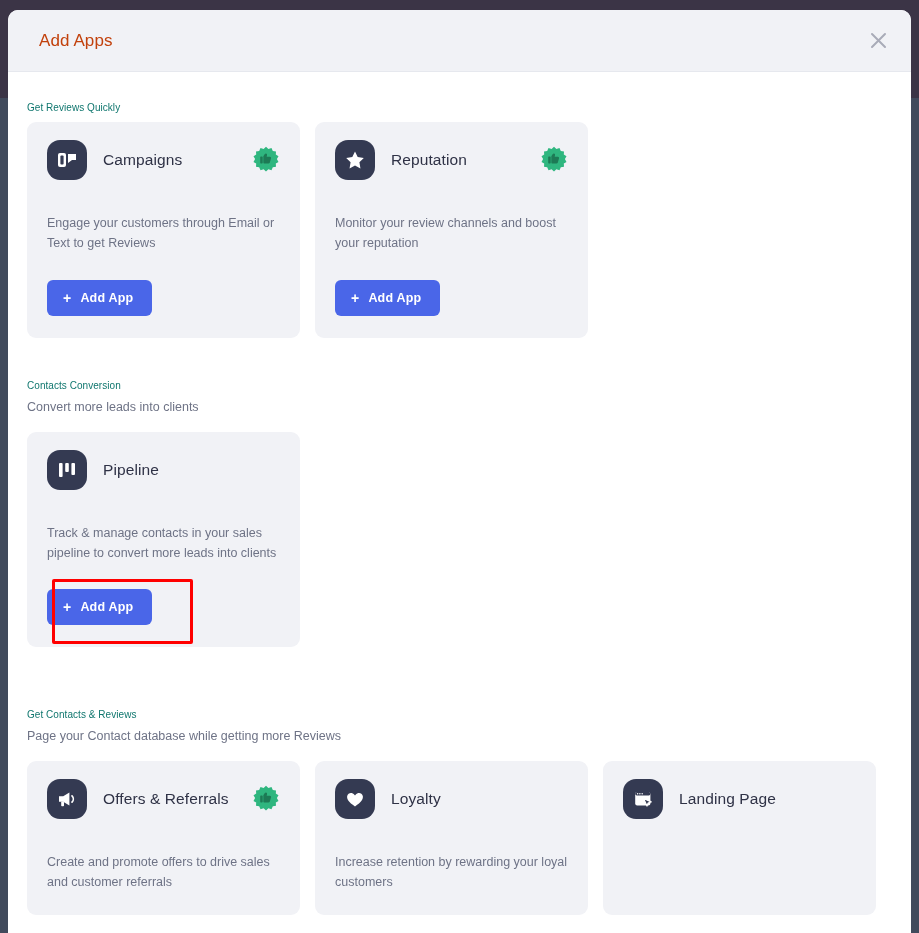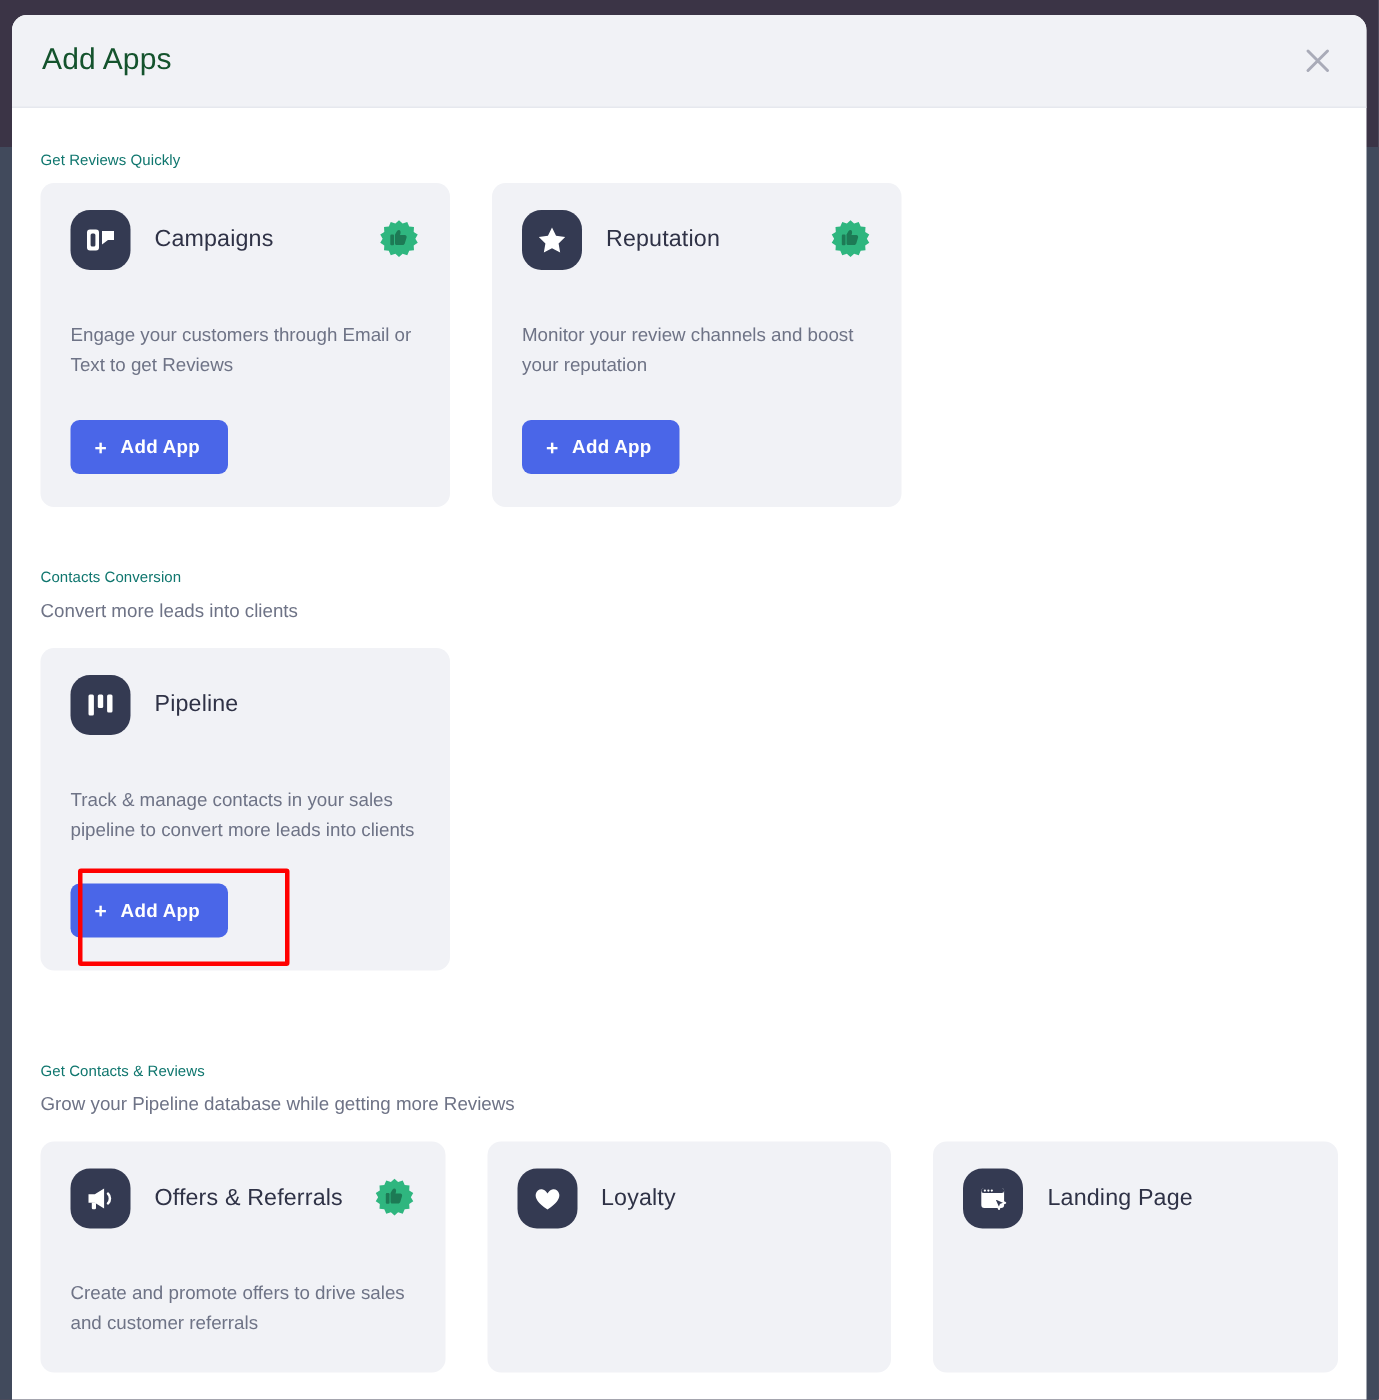--- a/index.html
+++ b/index.html
@@ -29,23 +29,23 @@
   }
   .modal-header {
     position: relative;
     height: 62px;
     background: #f1f2f6;
     border-bottom: 1px solid #e6e8ee;
     display: flex;
     align-items: center;
   }
   .modal-title {
-    margin-left: 20px;
-    font-size: 20px;
-    color: #14532d;
+    margin-left: 31px;
+    font-size: 17px;
+    color: #c2410c;
     letter-spacing: .1px;
   }
   .close-btn {
     position: absolute;
     right: 20px; top: 50%;
     transform: translateY(-50%);
     width: 26px; height: 26px;
     display: flex; align-items: center; justify-content: center;
     cursor: pointer;
   }
@@ -62,21 +62,21 @@
     margin-bottom: 9px;
     letter-spacing: .05px;
   }
   .section-sub {
     font-size: 12.5px;
     color: #6e7386;
     margin-bottom: 18px;
   }
   .cards {
     display: flex;
-    gap: 28px;
+    gap: 15px;
   }
   .card {
     width: 273px;
     background: #f1f2f6;
     border-radius: 9px;
     padding: 18px 20px 22px 20px;
     position: relative;
   }
   .card-head {
     display: flex;
@@ -250,21 +250,21 @@
           </div>
         </div>
 
       </div>
     </div>
 
     <div class="gap-2"></div>
 
     <div class="section">
       <div class="section-title">Get Contacts &amp; Reviews</div>
-      <div class="section-sub">Grow your Pipeline database while getting more Reviews</div>
+      <div class="section-sub">Page your Contact database while getting more Reviews</div>
       <div class="cards">
 
         <div class="card">
           <div class="card-head">
             <div class="app-icon">
               <svg width="22" height="22" viewBox="0 0 22 22">
                 <path d="M3 8.2 h4.2 l6.2-3.8 v13.2 l-6.2-3.8 h-4.2 z" fill="#ffffff"></path>
                 <rect x="5.2" y="13.6" width="2.8" height="4.6" rx=".8" fill="#ffffff"></rect>
                 <path d="M16 7.8 a4.6 4.6 0 0 1 0 6.4" stroke="#ffffff" stroke-width="1.7" fill="none" stroke-linecap="round"></path>
               </svg>
@@ -284,20 +284,21 @@
 
         <div class="card">
           <div class="card-head">
             <div class="app-icon">
               <svg width="22" height="22" viewBox="0 0 22 22">
                 <path d="M11 18.4 C4.6 14.2 2.6 10.8 3.2 8 c.5-2.3 2.7-3.5 4.6-3 1.4.35 2.5 1.5 3.2 2.6 .7-1.1 1.8-2.25 3.2-2.6 1.9-.5 4.1.7 4.6 3 .6 2.8-1.4 6.2-7.8 10.4 z" fill="#ffffff"></path>
               </svg>
             </div>
             <div class="app-name">Loyalty</div>
           </div>
+          <div class="card-desc">Increase retention by rewarding your loyal customers</div>
 
         </div>
 
         <div class="card">
           <div class="card-head">
             <div class="app-icon">
               <svg width="22" height="22" viewBox="0 0 22 22">
                 <rect x="3.2" y="4" width="15.2" height="13.4" rx="2" fill="#ffffff"></rect>
                 <rect x="3.2" y="4" width="15.2" height="3.4" rx="1.6" fill="#343a52"></rect>
                 <circle cx="5.6" cy="5.7" r=".75" fill="#ffffff"></circle>

